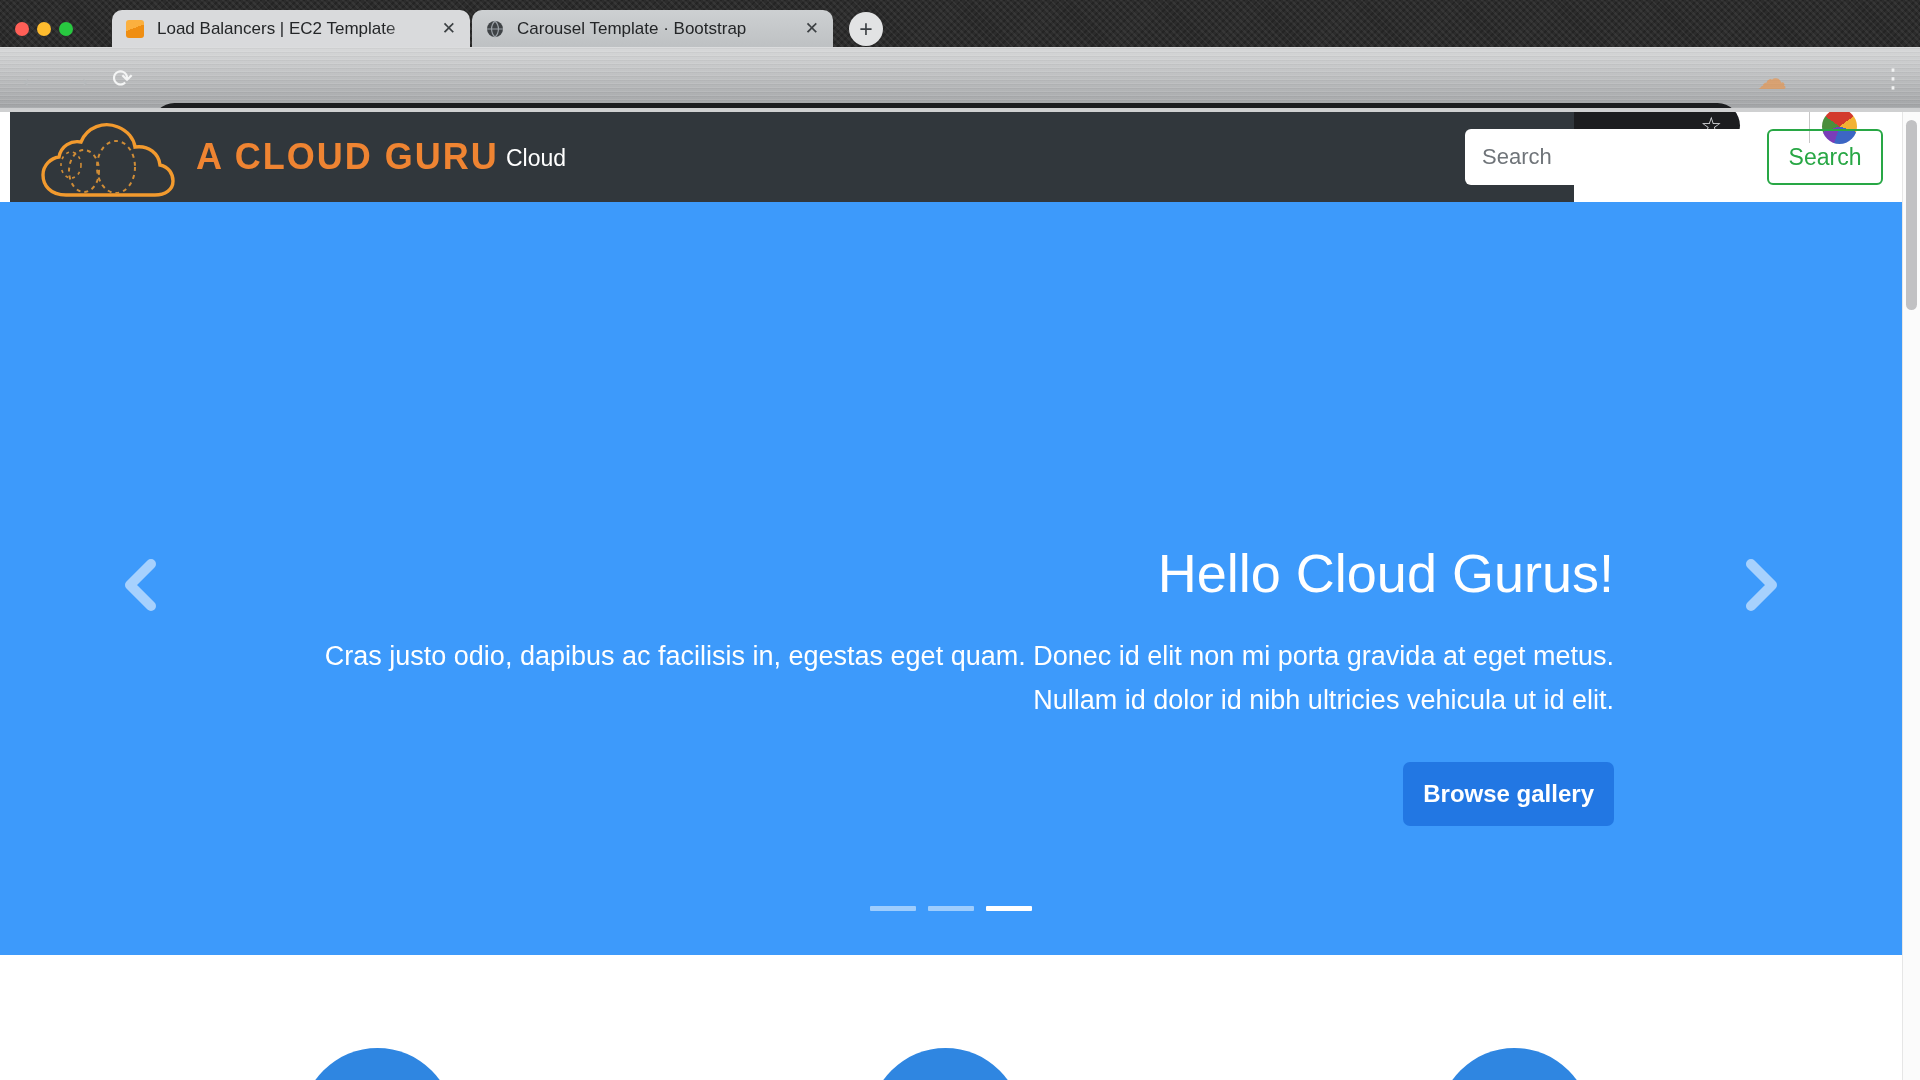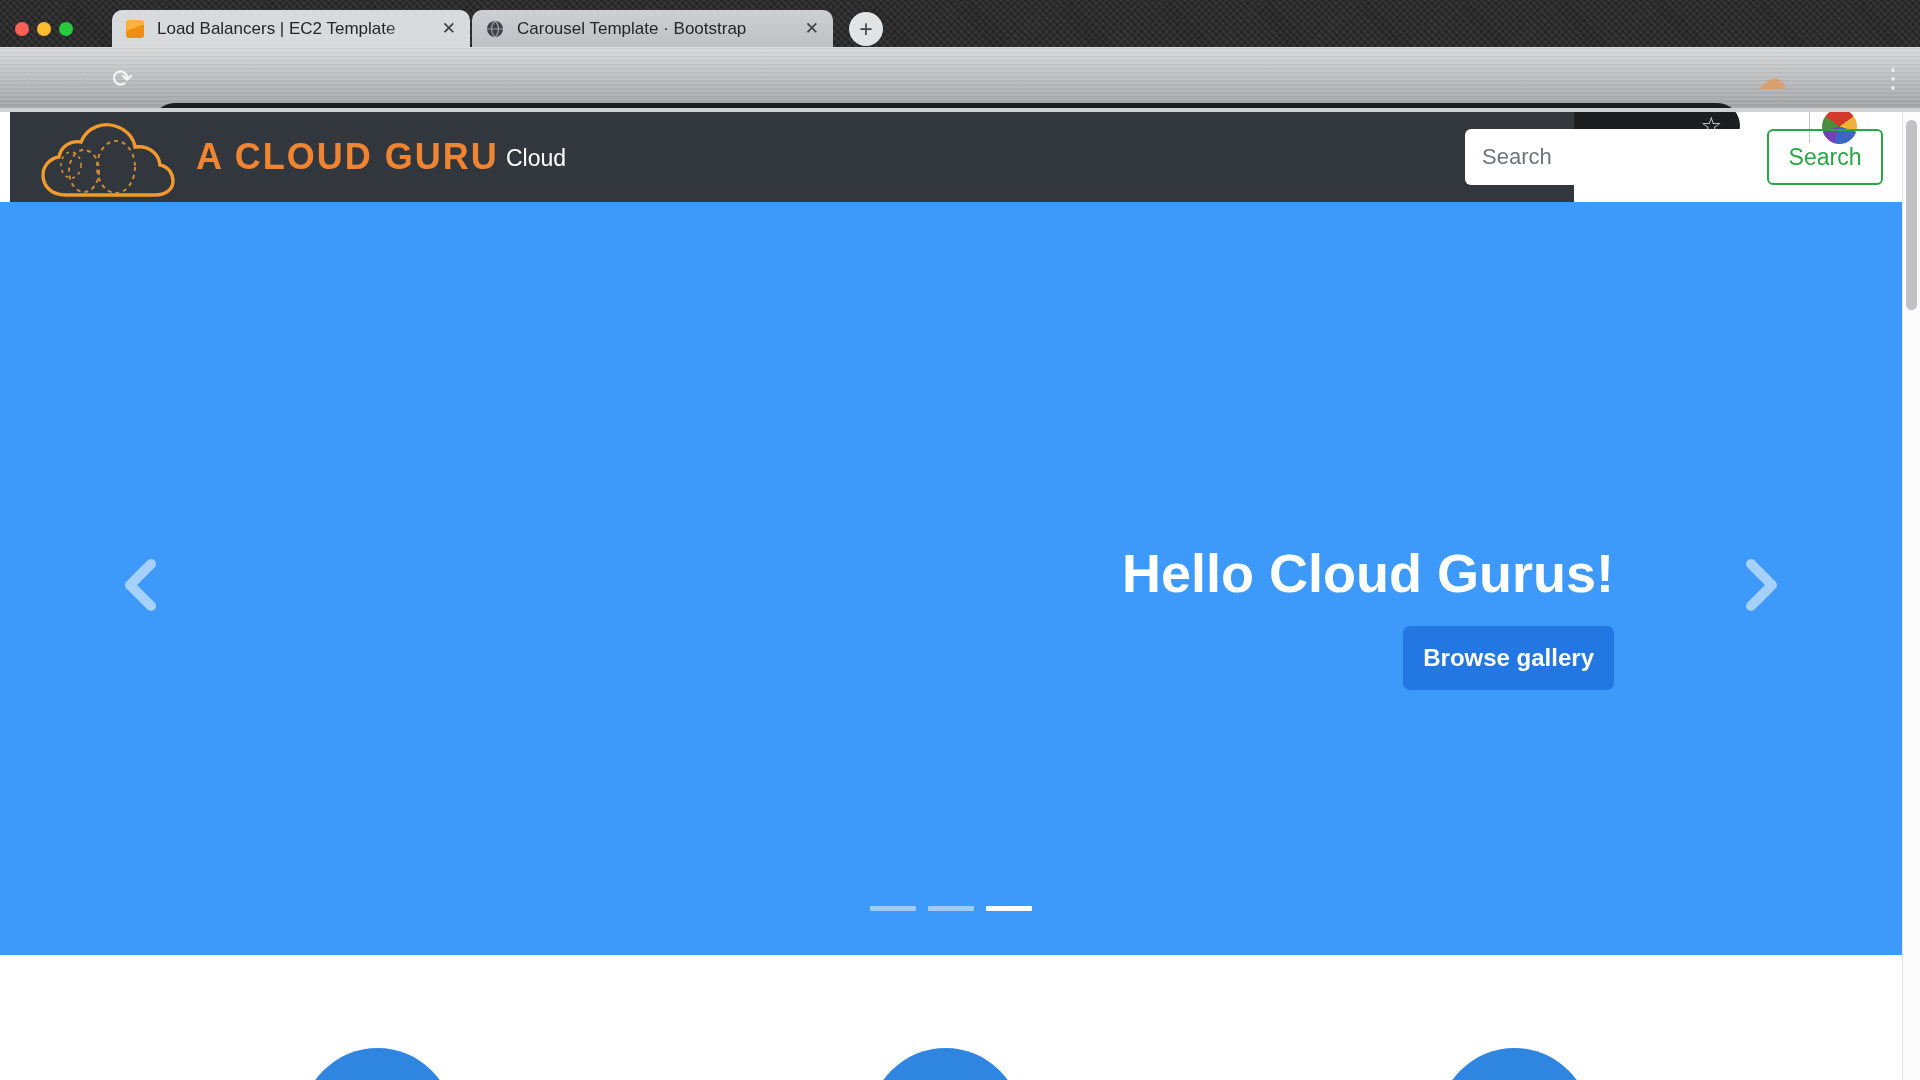--- a/index.html
+++ b/index.html
@@ -93,21 +93,21 @@
   
   .hero { position:absolute; left:0; top:202px; width:1902px; height:753px;
     background:var(--hero_blue,#3d9afb); }
   .chev { position:absolute; top:354px; width:44px; height:58px; }
   .chev svg { stroke:rgba(255,255,255,.55); stroke-width:10; fill:none;
     stroke-linecap:round; stroke-linejoin:round; }
   .chev.left { left:118px; }
   .chev.right { right:118px; }
 
   .caption { position:absolute; right:288px; top:338px; width:1300px; text-align:right; }
-  .caption h1 { font-size:54px; font-weight:bold; color:#ffffff; line-height:66px; margin:0 0 20px 0; }
+  .caption h1 { font-size:54px; font-weight:normal; color:#ffffff; line-height:66px; margin:0 0 28px 0; }
   .caption p  { font-size:27px; color:#ffffff; line-height:44px; margin:0 0 40px 0; }
   .cta-btn {
     display:inline-block; background:var(--button_blue,#2277e3); color:#ffffff;
     font-size:24px; font-weight:bold; font-family:inherit; border:none; border-radius:7px;
     padding:18px 20px; cursor:pointer;
   }
 
   .indicators { position:absolute; bottom:44px; left:50%; transform:translateX(-50%);
     display:flex; }
   .indicator { width:46px; height:5px; border-radius:1px; margin:0 6px;
@@ -199,20 +199,21 @@
       </svg>
   </span>
   <span class="chev right">
     <svg width="44" height="58" viewBox="0 0 44 58">
         <polyline points="11,8 32,29 11,50"></polyline>
       </svg>
   </span>
 
   <div class="caption">
     <h1>Hello Cloud Gurus!</h1>
+    <p>Cras justo odio, dapibus ac facilisis in, egestas eget quam. Donec id elit non mi porta gravida at eget metus. Nullam id dolor id nibh ultricies vehicula ut id elit.</p>
     <button class="cta-btn">Browse gallery</button>
   </div>
 
   <div class="indicators">
       <span class="indicator"></span>
       <span class="indicator"></span>
       <span class="indicator active"></span>
     </div>
 </div>
 

